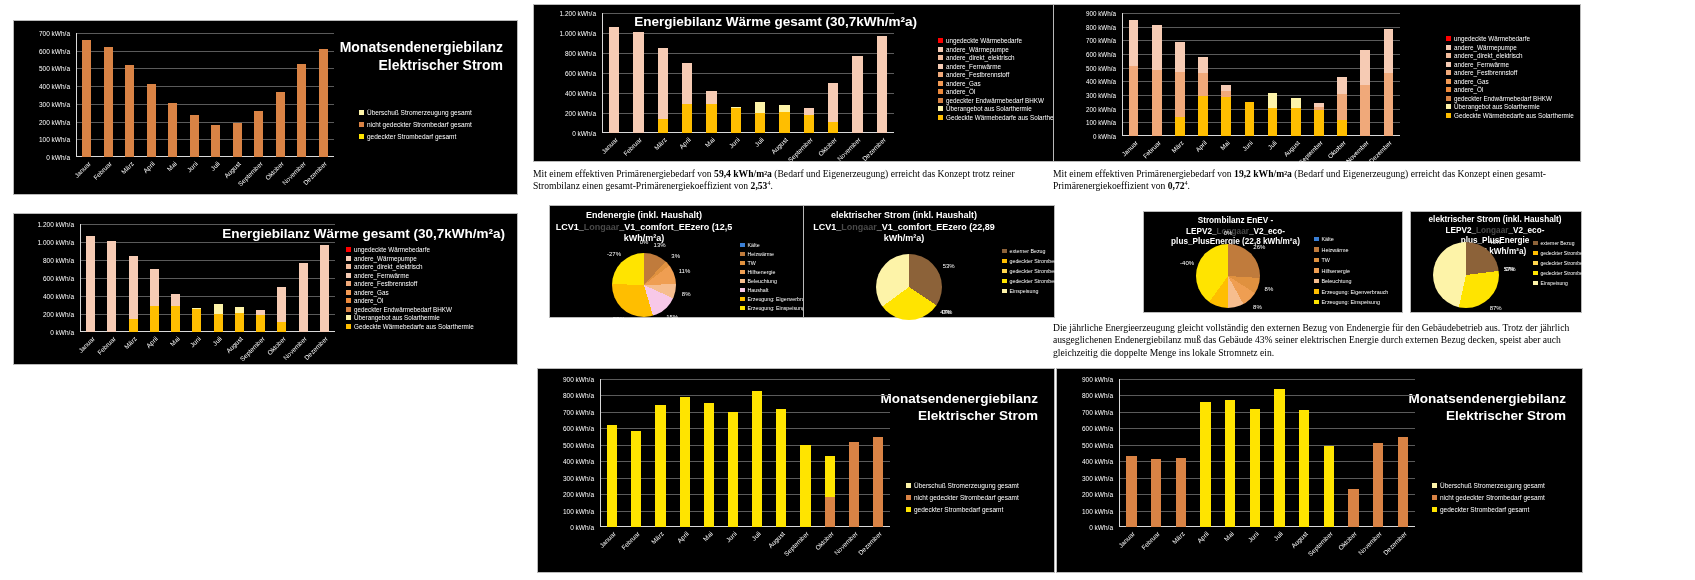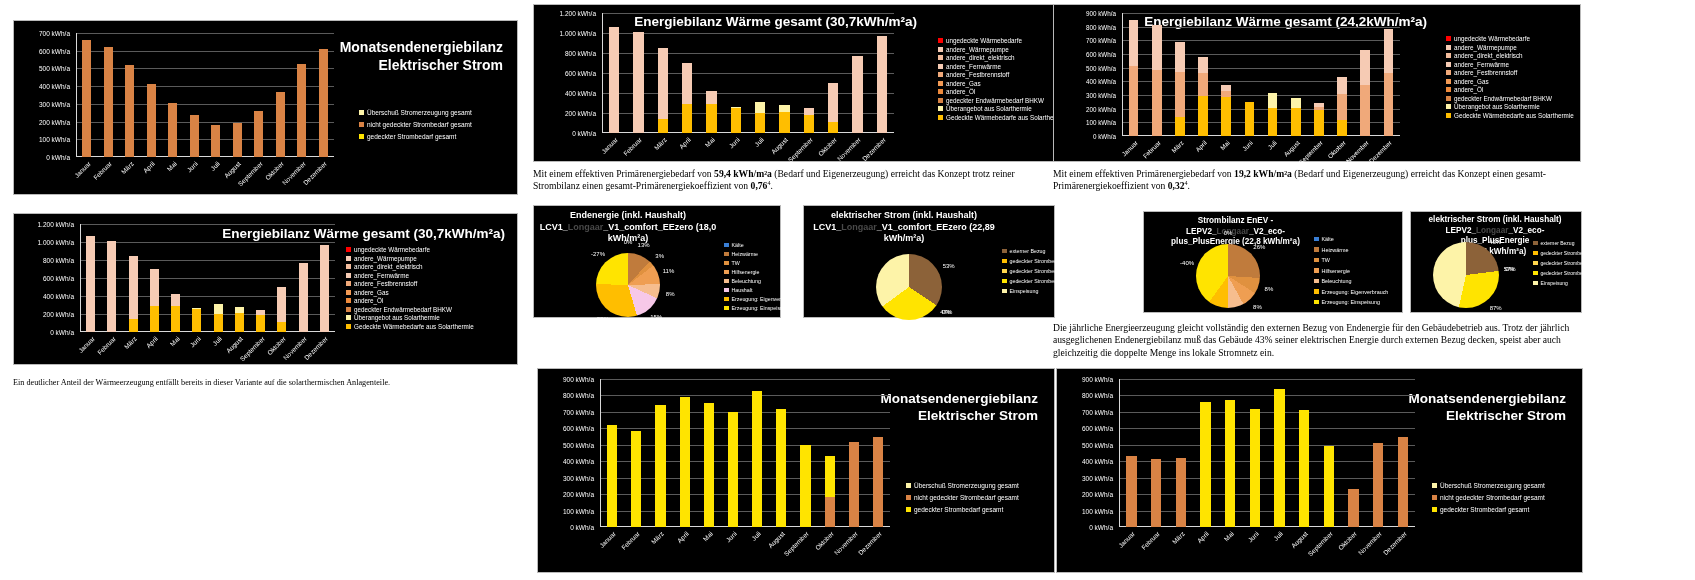--- a/index.html
+++ b/index.html
@@ -343,21 +343,20 @@
         <div class="legend-row">
           <span class="legend-swatch" style="width: 5px; height: 5px; background: rgb(253, 243, 168);"></span>
           <span>Überangebot aus Solarthermie</span>
         </div>
         <div class="legend-row">
           <span class="legend-swatch" style="width: 5px; height: 5px; background: rgb(255, 190, 0);"></span>
           <span>Gedeckte Wärmebedarfe aus Solarthermie</span>
         </div>
       </div>
     </div>
-    <div class="bodytext" style="left: 13px; top: 378px; width: 480px; font-size: 8.2px;">Ein deutlicher Anteil der Wärmeerzeugung entfällt bereits in dieser Variante auf die solarthermischen Anlagenteile.</div>
     <div class="panel" style="left: 533px; top: 4px; width: 525px; height: 158px;">
       <div class="chart-title" style="right: 140px; top: 9px; font-size: 13.5px; width: 330px;">Energiebilanz Wärme gesamt (30,7kWh/m²a)</div>
       <div class="plot" style="left: 68px; top: 8px; width: 292px; height: 120px;">
         <div class="ytick" style="top: 120px; right: 298px; font-size: 6.5px;">0 kWh/a</div>
         <div class="grid" style="top: 100px;"></div>
         <div class="ytick" style="top: 100px; right: 298px; font-size: 6.5px;">200 kWh/a</div>
         <div class="grid" style="top: 80px;"></div>
         <div class="ytick" style="top: 80px; right: 298px; font-size: 6.5px;">400 kWh/a</div>
         <div class="grid" style="top: 60px;"></div>
         <div class="ytick" style="top: 60px; right: 298px; font-size: 6.5px;">600 kWh/a</div>
@@ -514,25 +513,25 @@
         <div class="legend-row">
           <span class="legend-swatch" style="width: 5px; height: 5px; background: rgb(253, 243, 168);"></span>
           <span>Überangebot aus Solarthermie</span>
         </div>
         <div class="legend-row">
           <span class="legend-swatch" style="width: 5px; height: 5px; background: rgb(255, 190, 0);"></span>
           <span>Gedeckte Wärmebedarfe aus Solarthermie</span>
         </div>
       </div>
     </div>
-    <div class="bodytext" style="left: 533px; top: 168px; width: 512px; font-size: 9.6px;"><span>Mit einem effektiven Primärenergiebedarf von </span><b>59,4 kWh/m²a</b><span> (Bedarf und Eigenerzeugung) erreicht das Konzept trotz reiner Strombilanz einen gesamt-Primärenergiekoeffizient von </span><b>0,76</b><sup>4</sup><span>.</span></div>
-    <div class="panel" style="left: 533px; top: 205px; width: 248px; height: 113px;">
+    <div class="bodytext" style="left: 533px; top: 168px; width: 512px; font-size: 9.6px;"><span>Mit einem effektiven Primärenergiebedarf von </span><b>59,4 kWh/m²a</b><span> (Bedarf und Eigenerzeugung) erreicht das Konzept trotz reiner Strombilanz einen gesamt-Primärenergiekoeffizient von </span><b>2,53</b><sup>4</sup><span>.</span></div>
+    <div class="panel" style="left: 549px; top: 205px; width: 268px; height: 113px;">
       <div class="pie-title" style="left: 4px; top: 4px; width: 180px; font-size: 9px;">
         <div>Endenergie (inkl. Haushalt)</div>
-        <div><span>LCV1_</span><span class="faded">Longaar</span><span>_V1_comfort_EEzero (18,0</span></div>
+        <div><span>LCV1_</span><span class="faded">Longaar</span><span>_V1_comfort_EEzero (12,5</span></div>
         <div>kWh/m²a)</div>
       </div>
       <div class="pie" style="left: 62px; top: 47px; width: 64px; height: 64px; background: conic-gradient(rgb(58, 127, 213) 0deg, rgb(58, 127, 213) 0deg, rgb(192, 123, 60) 0deg, rgb(192, 123, 60) 42.55deg, rgb(224, 145, 63) 42.55deg, rgb(224, 145, 63) 52.36deg, rgb(239, 158, 82) 52.36deg, rgb(239, 158, 82) 88.36deg, rgb(246, 189, 142) 88.36deg, rgb(246, 189, 142) 114.55deg, rgb(247, 200, 232) 114.55deg, rgb(247, 200, 232) 163.64deg, rgb(255, 190, 0) 163.64deg, rgb(255, 190, 0) 271.64deg, rgb(255, 228, 0) 271.64deg, rgb(255, 228, 0) 360deg);"></div>
       <div class="pielab" style="left: 94px; top: 36px; font-size: 6px;">0%</div>
       <div class="pielab" style="left: 109.601px; top: 38.9298px; font-size: 6px;">13%</div>
       <div class="pielab" style="left: 125.68px; top: 49.9245px; font-size: 6px;">3%</div>
       <div class="pielab" style="left: 134.499px; top: 64.5499px; font-size: 6px;">11%</div>
       <div class="pielab" style="left: 136.144px; top: 87.5394px; font-size: 6px;">8%</div>
       <div class="pielab" style="left: 122.159px; top: 111.497px; font-size: 6px;">15%</div>
       <div class="pielab" style="left: 67.7421px; top: 113.052px; font-size: 6px;">-33%</div>
@@ -744,21 +743,20 @@
           <span class="legend-swatch" style="width: 5px; height: 5px; background: rgb(217, 131, 69);"></span>
           <span>nicht gedeckter Strombedarf gesamt</span>
         </div>
         <div class="legend-row">
           <span class="legend-swatch" style="width: 5px; height: 5px; background: rgb(255, 228, 0);"></span>
           <span>gedeckter Strombedarf gesamt</span>
         </div>
       </div>
     </div>
     <div class="panel" style="left: 1053px; top: 4px; width: 528px; height: 158px;">
-      <div class="chart-title" style="right: 153px; top: 9px; font-size: 13.5px; width: 330px;">Energiebilanz Wärme gesamt (24,2kWh/m²a)</div>
       <div class="plot" style="left: 68px; top: 8px; width: 278px; height: 123px;">
         <div class="ytick" style="top: 123px; right: 284px; font-size: 6.3px;">0 kWh/a</div>
         <div class="grid" style="top: 109.333px;"></div>
         <div class="ytick" style="top: 109.333px; right: 284px; font-size: 6.3px;">100 kWh/a</div>
         <div class="grid" style="top: 95.6667px;"></div>
         <div class="ytick" style="top: 95.6667px; right: 284px; font-size: 6.3px;">200 kWh/a</div>
         <div class="grid" style="top: 82px;"></div>
         <div class="ytick" style="top: 82px; right: 284px; font-size: 6.3px;">300 kWh/a</div>
         <div class="grid" style="top: 68.3333px;"></div>
         <div class="ytick" style="top: 68.3333px; right: 284px; font-size: 6.3px;">400 kWh/a</div>
@@ -927,21 +925,21 @@
         <div class="legend-row">
           <span class="legend-swatch" style="width: 5px; height: 5px; background: rgb(253, 243, 168);"></span>
           <span>Überangebot aus Solarthermie</span>
         </div>
         <div class="legend-row">
           <span class="legend-swatch" style="width: 5px; height: 5px; background: rgb(255, 190, 0);"></span>
           <span>Gedeckte Wärmebedarfe aus Solarthermie</span>
         </div>
       </div>
     </div>
-    <div class="bodytext" style="left: 1053px; top: 168px; width: 520px; font-size: 9.6px;"><span>Mit einem effektiven Primärenergiebedarf von </span><b>19,2 kWh/m²a</b><span> (Bedarf und Eigenerzeugung) erreicht das Konzept einen gesamt-Primärenergiekoeffizient von </span><b>0,32</b><sup>4</sup><span>.</span></div>
+    <div class="bodytext" style="left: 1053px; top: 168px; width: 520px; font-size: 9.6px;"><span>Mit einem effektiven Primärenergiebedarf von </span><b>19,2 kWh/m²a</b><span> (Bedarf und Eigenerzeugung) erreicht das Konzept einen gesamt-Primärenergiekoeffizient von </span><b>0,72</b><sup>4</sup><span>.</span></div>
     <div class="panel" style="left: 1143px; top: 211px; width: 260px; height: 102px;">
       <div class="pie-title" style="left: 4px; top: 4px; width: 175px; font-size: 8.2px;">
         <div><span>Strombilanz EnEV - LEPV2_</span><span class="faded">Longaar</span><span>_V2_eco-</span></div>
         <div>plus_PlusEnergie (22,8 kWh/m²a)</div>
       </div>
       <div class="pie" style="left: 52px; top: 32px; width: 64px; height: 64px; background: conic-gradient(rgb(58, 127, 213) 0deg, rgb(58, 127, 213) 0deg, rgb(192, 123, 60) 0deg, rgb(192, 123, 60) 93.6deg, rgb(224, 145, 63) 93.6deg, rgb(224, 145, 63) 122.4deg, rgb(239, 158, 82) 122.4deg, rgb(239, 158, 82) 151.2deg, rgb(246, 189, 142) 151.2deg, rgb(246, 189, 142) 180deg, rgb(255, 190, 0) 180deg, rgb(255, 190, 0) 216deg, rgb(255, 228, 0) 216deg, rgb(255, 228, 0) 360deg);"></div>
       <div class="pielab" style="left: 84px; top: 21px; font-size: 6px;">0%</div>
       <div class="pielab" style="left: 115.346px; top: 34.5645px; font-size: 6px;">26%</div>
       <div class="pielab" style="left: 124.895px; top: 77.2877px; font-size: 6px;">8%</div>
       <div class="pielab" style="left: 113.436px; top: 95.3457px; font-size: 6px;">8%</div>

